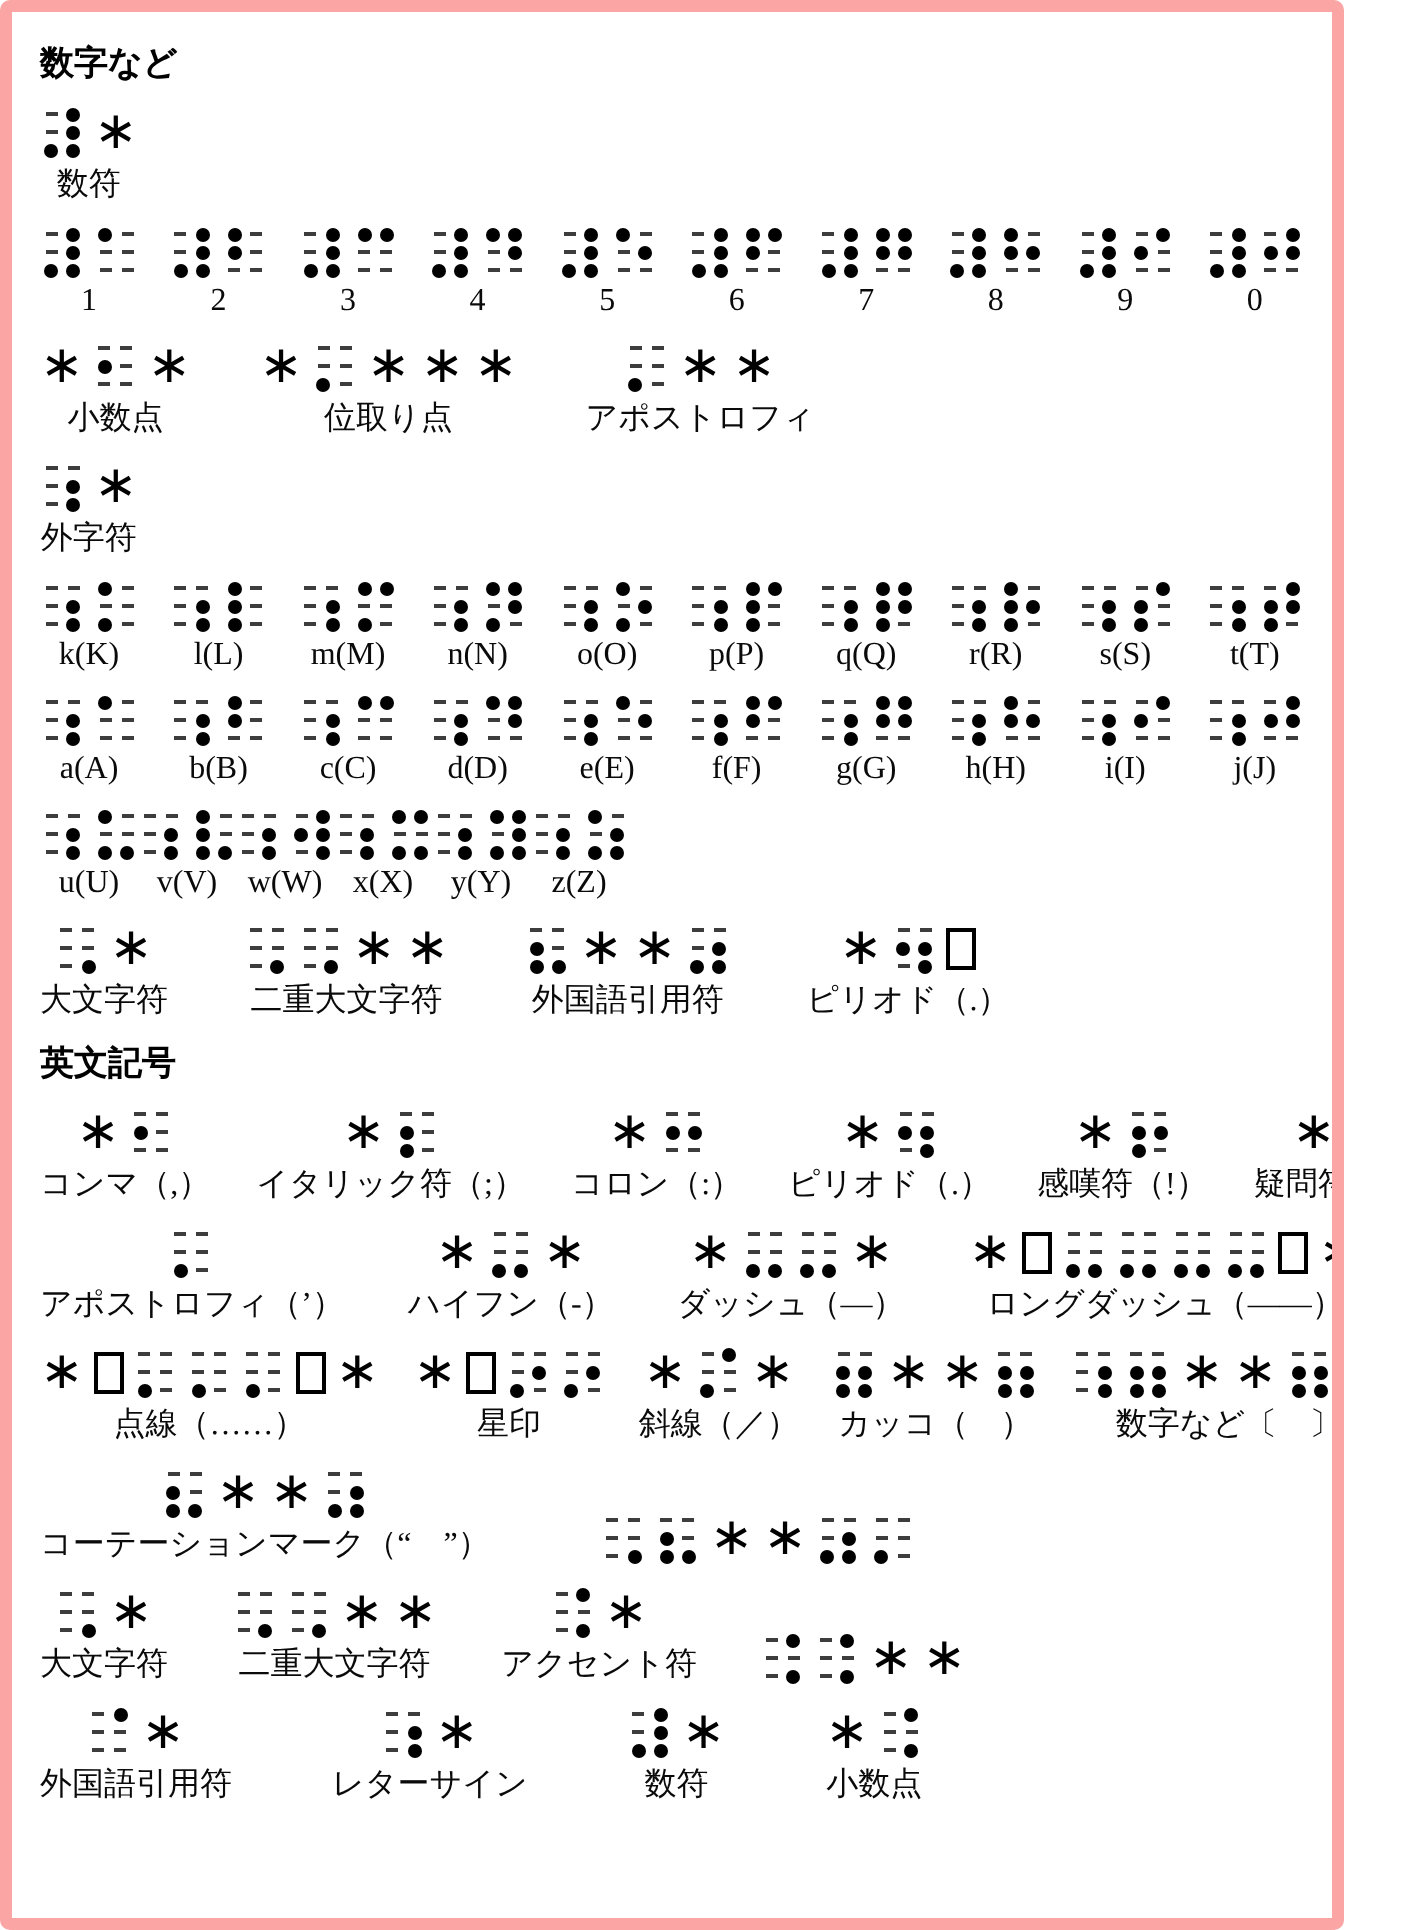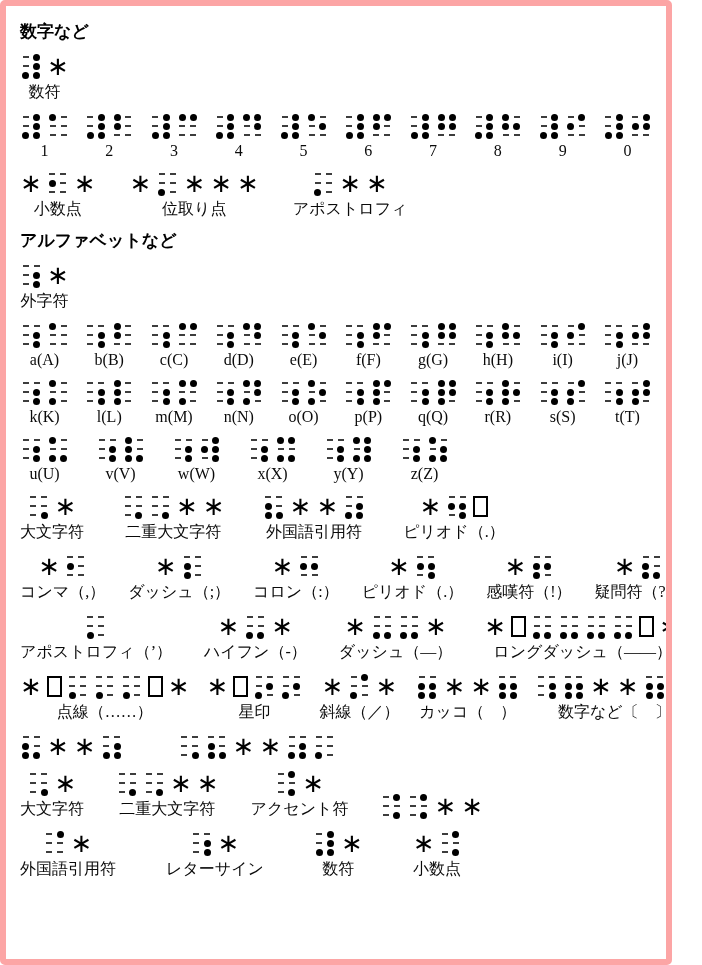--- a/index.html
+++ b/index.html
@@ -312,21 +312,20 @@
               <span class="ast">∗</span>
               <span class="ast">∗</span>
             </div>
             <div class="blabel">アポストロフィ</div>
           </div>
         </div>
       </div>
   </section>
 
   <section>
-    <h2 class="section-title">アルファベットなど</h2>
     <div>
         <div class="brow" style="gap: 30px;">
           <div class="bgroup">
             <div class="bseq">
               <div class="bcell">
                 <div class="blank"></div>
                 <div class="blank"></div>
                 <div class="blank"></div>
                 <div class="dot"></div>
                 <div class="blank"></div>
@@ -346,429 +345,429 @@
                 <div class="blank"></div>
                 <div class="dot"></div>
                 <div class="blank"></div>
                 <div class="dot"></div>
               </div>
               <div class="bcell">
                 <div class="dot"></div>
                 <div class="blank"></div>
                 <div class="blank"></div>
                 <div class="blank"></div>
-                <div class="blank"></div>
-                <div class="blank"></div>
-              </div>
-            </div>
-            <div class="blabel">a(A)</div>
-          </div>
-          <div class="bgroup">
-            <div class="bseq">
-              <div class="bcell">
-                <div class="blank"></div>
-                <div class="blank"></div>
-                <div class="blank"></div>
-                <div class="dot"></div>
-                <div class="blank"></div>
-                <div class="dot"></div>
-              </div>
-              <div class="bcell">
-                <div class="dot"></div>
-                <div class="blank"></div>
-                <div class="dot"></div>
-                <div class="blank"></div>
-                <div class="blank"></div>
-                <div class="blank"></div>
-              </div>
-            </div>
-            <div class="blabel">b(B)</div>
-          </div>
-          <div class="bgroup">
-            <div class="bseq">
-              <div class="bcell">
-                <div class="blank"></div>
-                <div class="blank"></div>
-                <div class="blank"></div>
-                <div class="dot"></div>
-                <div class="blank"></div>
-                <div class="dot"></div>
-              </div>
-              <div class="bcell">
-                <div class="dot"></div>
-                <div class="dot"></div>
-                <div class="blank"></div>
-                <div class="blank"></div>
-                <div class="blank"></div>
-                <div class="blank"></div>
-              </div>
-            </div>
-            <div class="blabel">c(C)</div>
-          </div>
-          <div class="bgroup">
-            <div class="bseq">
-              <div class="bcell">
-                <div class="blank"></div>
-                <div class="blank"></div>
-                <div class="blank"></div>
-                <div class="dot"></div>
-                <div class="blank"></div>
-                <div class="dot"></div>
-              </div>
-              <div class="bcell">
-                <div class="dot"></div>
-                <div class="dot"></div>
-                <div class="blank"></div>
-                <div class="dot"></div>
-                <div class="blank"></div>
-                <div class="blank"></div>
-              </div>
-            </div>
-            <div class="blabel">d(D)</div>
-          </div>
-          <div class="bgroup">
-            <div class="bseq">
-              <div class="bcell">
-                <div class="blank"></div>
-                <div class="blank"></div>
-                <div class="blank"></div>
-                <div class="dot"></div>
-                <div class="blank"></div>
-                <div class="dot"></div>
-              </div>
-              <div class="bcell">
-                <div class="dot"></div>
-                <div class="blank"></div>
-                <div class="blank"></div>
-                <div class="dot"></div>
-                <div class="blank"></div>
-                <div class="blank"></div>
-              </div>
-            </div>
-            <div class="blabel">e(E)</div>
-          </div>
-          <div class="bgroup">
-            <div class="bseq">
-              <div class="bcell">
-                <div class="blank"></div>
-                <div class="blank"></div>
-                <div class="blank"></div>
-                <div class="dot"></div>
-                <div class="blank"></div>
-                <div class="dot"></div>
-              </div>
-              <div class="bcell">
-                <div class="dot"></div>
-                <div class="dot"></div>
-                <div class="dot"></div>
-                <div class="blank"></div>
-                <div class="blank"></div>
-                <div class="blank"></div>
-              </div>
-            </div>
-            <div class="blabel">f(F)</div>
-          </div>
-          <div class="bgroup">
-            <div class="bseq">
-              <div class="bcell">
-                <div class="blank"></div>
-                <div class="blank"></div>
-                <div class="blank"></div>
-                <div class="dot"></div>
-                <div class="blank"></div>
-                <div class="dot"></div>
-              </div>
-              <div class="bcell">
-                <div class="dot"></div>
-                <div class="dot"></div>
-                <div class="dot"></div>
-                <div class="dot"></div>
-                <div class="blank"></div>
-                <div class="blank"></div>
-              </div>
-            </div>
-            <div class="blabel">g(G)</div>
-          </div>
-          <div class="bgroup">
-            <div class="bseq">
-              <div class="bcell">
-                <div class="blank"></div>
-                <div class="blank"></div>
-                <div class="blank"></div>
-                <div class="dot"></div>
-                <div class="blank"></div>
-                <div class="dot"></div>
-              </div>
-              <div class="bcell">
-                <div class="dot"></div>
-                <div class="blank"></div>
-                <div class="dot"></div>
-                <div class="dot"></div>
-                <div class="blank"></div>
-                <div class="blank"></div>
-              </div>
-            </div>
-            <div class="blabel">h(H)</div>
-          </div>
-          <div class="bgroup">
-            <div class="bseq">
-              <div class="bcell">
-                <div class="blank"></div>
-                <div class="blank"></div>
-                <div class="blank"></div>
-                <div class="dot"></div>
-                <div class="blank"></div>
-                <div class="dot"></div>
-              </div>
-              <div class="bcell">
-                <div class="blank"></div>
-                <div class="dot"></div>
-                <div class="dot"></div>
-                <div class="blank"></div>
-                <div class="blank"></div>
-                <div class="blank"></div>
-              </div>
-            </div>
-            <div class="blabel">i(I)</div>
-          </div>
-          <div class="bgroup">
-            <div class="bseq">
-              <div class="bcell">
-                <div class="blank"></div>
-                <div class="blank"></div>
-                <div class="blank"></div>
-                <div class="dot"></div>
-                <div class="blank"></div>
-                <div class="dot"></div>
-              </div>
-              <div class="bcell">
-                <div class="blank"></div>
-                <div class="dot"></div>
-                <div class="dot"></div>
-                <div class="dot"></div>
-                <div class="blank"></div>
-                <div class="blank"></div>
-              </div>
-            </div>
-            <div class="blabel">j(J)</div>
+                <div class="dot"></div>
+                <div class="blank"></div>
+              </div>
+            </div>
+            <div class="blabel">k(K)</div>
+          </div>
+          <div class="bgroup">
+            <div class="bseq">
+              <div class="bcell">
+                <div class="blank"></div>
+                <div class="blank"></div>
+                <div class="blank"></div>
+                <div class="dot"></div>
+                <div class="blank"></div>
+                <div class="dot"></div>
+              </div>
+              <div class="bcell">
+                <div class="dot"></div>
+                <div class="blank"></div>
+                <div class="dot"></div>
+                <div class="blank"></div>
+                <div class="dot"></div>
+                <div class="blank"></div>
+              </div>
+            </div>
+            <div class="blabel">l(L)</div>
+          </div>
+          <div class="bgroup">
+            <div class="bseq">
+              <div class="bcell">
+                <div class="blank"></div>
+                <div class="blank"></div>
+                <div class="blank"></div>
+                <div class="dot"></div>
+                <div class="blank"></div>
+                <div class="dot"></div>
+              </div>
+              <div class="bcell">
+                <div class="dot"></div>
+                <div class="dot"></div>
+                <div class="blank"></div>
+                <div class="blank"></div>
+                <div class="dot"></div>
+                <div class="blank"></div>
+              </div>
+            </div>
+            <div class="blabel">m(M)</div>
+          </div>
+          <div class="bgroup">
+            <div class="bseq">
+              <div class="bcell">
+                <div class="blank"></div>
+                <div class="blank"></div>
+                <div class="blank"></div>
+                <div class="dot"></div>
+                <div class="blank"></div>
+                <div class="dot"></div>
+              </div>
+              <div class="bcell">
+                <div class="dot"></div>
+                <div class="dot"></div>
+                <div class="blank"></div>
+                <div class="dot"></div>
+                <div class="dot"></div>
+                <div class="blank"></div>
+              </div>
+            </div>
+            <div class="blabel">n(N)</div>
+          </div>
+          <div class="bgroup">
+            <div class="bseq">
+              <div class="bcell">
+                <div class="blank"></div>
+                <div class="blank"></div>
+                <div class="blank"></div>
+                <div class="dot"></div>
+                <div class="blank"></div>
+                <div class="dot"></div>
+              </div>
+              <div class="bcell">
+                <div class="dot"></div>
+                <div class="blank"></div>
+                <div class="blank"></div>
+                <div class="dot"></div>
+                <div class="dot"></div>
+                <div class="blank"></div>
+              </div>
+            </div>
+            <div class="blabel">o(O)</div>
+          </div>
+          <div class="bgroup">
+            <div class="bseq">
+              <div class="bcell">
+                <div class="blank"></div>
+                <div class="blank"></div>
+                <div class="blank"></div>
+                <div class="dot"></div>
+                <div class="blank"></div>
+                <div class="dot"></div>
+              </div>
+              <div class="bcell">
+                <div class="dot"></div>
+                <div class="dot"></div>
+                <div class="dot"></div>
+                <div class="blank"></div>
+                <div class="dot"></div>
+                <div class="blank"></div>
+              </div>
+            </div>
+            <div class="blabel">p(P)</div>
+          </div>
+          <div class="bgroup">
+            <div class="bseq">
+              <div class="bcell">
+                <div class="blank"></div>
+                <div class="blank"></div>
+                <div class="blank"></div>
+                <div class="dot"></div>
+                <div class="blank"></div>
+                <div class="dot"></div>
+              </div>
+              <div class="bcell">
+                <div class="dot"></div>
+                <div class="dot"></div>
+                <div class="dot"></div>
+                <div class="dot"></div>
+                <div class="dot"></div>
+                <div class="blank"></div>
+              </div>
+            </div>
+            <div class="blabel">q(Q)</div>
+          </div>
+          <div class="bgroup">
+            <div class="bseq">
+              <div class="bcell">
+                <div class="blank"></div>
+                <div class="blank"></div>
+                <div class="blank"></div>
+                <div class="dot"></div>
+                <div class="blank"></div>
+                <div class="dot"></div>
+              </div>
+              <div class="bcell">
+                <div class="dot"></div>
+                <div class="blank"></div>
+                <div class="dot"></div>
+                <div class="dot"></div>
+                <div class="dot"></div>
+                <div class="blank"></div>
+              </div>
+            </div>
+            <div class="blabel">r(R)</div>
+          </div>
+          <div class="bgroup">
+            <div class="bseq">
+              <div class="bcell">
+                <div class="blank"></div>
+                <div class="blank"></div>
+                <div class="blank"></div>
+                <div class="dot"></div>
+                <div class="blank"></div>
+                <div class="dot"></div>
+              </div>
+              <div class="bcell">
+                <div class="blank"></div>
+                <div class="dot"></div>
+                <div class="dot"></div>
+                <div class="blank"></div>
+                <div class="dot"></div>
+                <div class="blank"></div>
+              </div>
+            </div>
+            <div class="blabel">s(S)</div>
+          </div>
+          <div class="bgroup">
+            <div class="bseq">
+              <div class="bcell">
+                <div class="blank"></div>
+                <div class="blank"></div>
+                <div class="blank"></div>
+                <div class="dot"></div>
+                <div class="blank"></div>
+                <div class="dot"></div>
+              </div>
+              <div class="bcell">
+                <div class="blank"></div>
+                <div class="dot"></div>
+                <div class="dot"></div>
+                <div class="dot"></div>
+                <div class="dot"></div>
+                <div class="blank"></div>
+              </div>
+            </div>
+            <div class="blabel">t(T)</div>
           </div>
         </div>
         <div class="brow between">
           <div class="bgroup">
             <div class="bseq">
               <div class="bcell">
                 <div class="blank"></div>
                 <div class="blank"></div>
                 <div class="blank"></div>
                 <div class="dot"></div>
                 <div class="blank"></div>
                 <div class="dot"></div>
               </div>
               <div class="bcell">
                 <div class="dot"></div>
                 <div class="blank"></div>
                 <div class="blank"></div>
                 <div class="blank"></div>
-                <div class="dot"></div>
-                <div class="blank"></div>
-              </div>
-            </div>
-            <div class="blabel">k(K)</div>
-          </div>
-          <div class="bgroup">
-            <div class="bseq">
-              <div class="bcell">
-                <div class="blank"></div>
-                <div class="blank"></div>
-                <div class="blank"></div>
-                <div class="dot"></div>
-                <div class="blank"></div>
-                <div class="dot"></div>
-              </div>
-              <div class="bcell">
-                <div class="dot"></div>
-                <div class="blank"></div>
-                <div class="dot"></div>
-                <div class="blank"></div>
-                <div class="dot"></div>
-                <div class="blank"></div>
-              </div>
-            </div>
-            <div class="blabel">l(L)</div>
-          </div>
-          <div class="bgroup">
-            <div class="bseq">
-              <div class="bcell">
-                <div class="blank"></div>
-                <div class="blank"></div>
-                <div class="blank"></div>
-                <div class="dot"></div>
-                <div class="blank"></div>
-                <div class="dot"></div>
-              </div>
-              <div class="bcell">
-                <div class="dot"></div>
-                <div class="dot"></div>
-                <div class="blank"></div>
-                <div class="blank"></div>
-                <div class="dot"></div>
-                <div class="blank"></div>
-              </div>
-            </div>
-            <div class="blabel">m(M)</div>
-          </div>
-          <div class="bgroup">
-            <div class="bseq">
-              <div class="bcell">
-                <div class="blank"></div>
-                <div class="blank"></div>
-                <div class="blank"></div>
-                <div class="dot"></div>
-                <div class="blank"></div>
-                <div class="dot"></div>
-              </div>
-              <div class="bcell">
-                <div class="dot"></div>
-                <div class="dot"></div>
-                <div class="blank"></div>
-                <div class="dot"></div>
-                <div class="dot"></div>
-                <div class="blank"></div>
-              </div>
-            </div>
-            <div class="blabel">n(N)</div>
-          </div>
-          <div class="bgroup">
-            <div class="bseq">
-              <div class="bcell">
-                <div class="blank"></div>
-                <div class="blank"></div>
-                <div class="blank"></div>
-                <div class="dot"></div>
-                <div class="blank"></div>
-                <div class="dot"></div>
-              </div>
-              <div class="bcell">
-                <div class="dot"></div>
-                <div class="blank"></div>
-                <div class="blank"></div>
-                <div class="dot"></div>
-                <div class="dot"></div>
-                <div class="blank"></div>
-              </div>
-            </div>
-            <div class="blabel">o(O)</div>
-          </div>
-          <div class="bgroup">
-            <div class="bseq">
-              <div class="bcell">
-                <div class="blank"></div>
-                <div class="blank"></div>
-                <div class="blank"></div>
-                <div class="dot"></div>
-                <div class="blank"></div>
-                <div class="dot"></div>
-              </div>
-              <div class="bcell">
-                <div class="dot"></div>
-                <div class="dot"></div>
-                <div class="dot"></div>
-                <div class="blank"></div>
-                <div class="dot"></div>
-                <div class="blank"></div>
-              </div>
-            </div>
-            <div class="blabel">p(P)</div>
-          </div>
-          <div class="bgroup">
-            <div class="bseq">
-              <div class="bcell">
-                <div class="blank"></div>
-                <div class="blank"></div>
-                <div class="blank"></div>
-                <div class="dot"></div>
-                <div class="blank"></div>
-                <div class="dot"></div>
-              </div>
-              <div class="bcell">
-                <div class="dot"></div>
-                <div class="dot"></div>
-                <div class="dot"></div>
-                <div class="dot"></div>
-                <div class="dot"></div>
-                <div class="blank"></div>
-              </div>
-            </div>
-            <div class="blabel">q(Q)</div>
-          </div>
-          <div class="bgroup">
-            <div class="bseq">
-              <div class="bcell">
-                <div class="blank"></div>
-                <div class="blank"></div>
-                <div class="blank"></div>
-                <div class="dot"></div>
-                <div class="blank"></div>
-                <div class="dot"></div>
-              </div>
-              <div class="bcell">
-                <div class="dot"></div>
-                <div class="blank"></div>
-                <div class="dot"></div>
-                <div class="dot"></div>
-                <div class="dot"></div>
-                <div class="blank"></div>
-              </div>
-            </div>
-            <div class="blabel">r(R)</div>
-          </div>
-          <div class="bgroup">
-            <div class="bseq">
-              <div class="bcell">
-                <div class="blank"></div>
-                <div class="blank"></div>
-                <div class="blank"></div>
-                <div class="dot"></div>
-                <div class="blank"></div>
-                <div class="dot"></div>
-              </div>
-              <div class="bcell">
-                <div class="blank"></div>
-                <div class="dot"></div>
-                <div class="dot"></div>
-                <div class="blank"></div>
-                <div class="dot"></div>
-                <div class="blank"></div>
-              </div>
-            </div>
-            <div class="blabel">s(S)</div>
-          </div>
-          <div class="bgroup">
-            <div class="bseq">
-              <div class="bcell">
-                <div class="blank"></div>
-                <div class="blank"></div>
-                <div class="blank"></div>
-                <div class="dot"></div>
-                <div class="blank"></div>
-                <div class="dot"></div>
-              </div>
-              <div class="bcell">
-                <div class="blank"></div>
-                <div class="dot"></div>
-                <div class="dot"></div>
-                <div class="dot"></div>
-                <div class="dot"></div>
-                <div class="blank"></div>
-              </div>
-            </div>
-            <div class="blabel">t(T)</div>
+                <div class="blank"></div>
+                <div class="blank"></div>
+              </div>
+            </div>
+            <div class="blabel">a(A)</div>
+          </div>
+          <div class="bgroup">
+            <div class="bseq">
+              <div class="bcell">
+                <div class="blank"></div>
+                <div class="blank"></div>
+                <div class="blank"></div>
+                <div class="dot"></div>
+                <div class="blank"></div>
+                <div class="dot"></div>
+              </div>
+              <div class="bcell">
+                <div class="dot"></div>
+                <div class="blank"></div>
+                <div class="dot"></div>
+                <div class="blank"></div>
+                <div class="blank"></div>
+                <div class="blank"></div>
+              </div>
+            </div>
+            <div class="blabel">b(B)</div>
+          </div>
+          <div class="bgroup">
+            <div class="bseq">
+              <div class="bcell">
+                <div class="blank"></div>
+                <div class="blank"></div>
+                <div class="blank"></div>
+                <div class="dot"></div>
+                <div class="blank"></div>
+                <div class="dot"></div>
+              </div>
+              <div class="bcell">
+                <div class="dot"></div>
+                <div class="dot"></div>
+                <div class="blank"></div>
+                <div class="blank"></div>
+                <div class="blank"></div>
+                <div class="blank"></div>
+              </div>
+            </div>
+            <div class="blabel">c(C)</div>
+          </div>
+          <div class="bgroup">
+            <div class="bseq">
+              <div class="bcell">
+                <div class="blank"></div>
+                <div class="blank"></div>
+                <div class="blank"></div>
+                <div class="dot"></div>
+                <div class="blank"></div>
+                <div class="dot"></div>
+              </div>
+              <div class="bcell">
+                <div class="dot"></div>
+                <div class="dot"></div>
+                <div class="blank"></div>
+                <div class="dot"></div>
+                <div class="blank"></div>
+                <div class="blank"></div>
+              </div>
+            </div>
+            <div class="blabel">d(D)</div>
+          </div>
+          <div class="bgroup">
+            <div class="bseq">
+              <div class="bcell">
+                <div class="blank"></div>
+                <div class="blank"></div>
+                <div class="blank"></div>
+                <div class="dot"></div>
+                <div class="blank"></div>
+                <div class="dot"></div>
+              </div>
+              <div class="bcell">
+                <div class="dot"></div>
+                <div class="blank"></div>
+                <div class="blank"></div>
+                <div class="dot"></div>
+                <div class="blank"></div>
+                <div class="blank"></div>
+              </div>
+            </div>
+            <div class="blabel">e(E)</div>
+          </div>
+          <div class="bgroup">
+            <div class="bseq">
+              <div class="bcell">
+                <div class="blank"></div>
+                <div class="blank"></div>
+                <div class="blank"></div>
+                <div class="dot"></div>
+                <div class="blank"></div>
+                <div class="dot"></div>
+              </div>
+              <div class="bcell">
+                <div class="dot"></div>
+                <div class="dot"></div>
+                <div class="dot"></div>
+                <div class="blank"></div>
+                <div class="blank"></div>
+                <div class="blank"></div>
+              </div>
+            </div>
+            <div class="blabel">f(F)</div>
+          </div>
+          <div class="bgroup">
+            <div class="bseq">
+              <div class="bcell">
+                <div class="blank"></div>
+                <div class="blank"></div>
+                <div class="blank"></div>
+                <div class="dot"></div>
+                <div class="blank"></div>
+                <div class="dot"></div>
+              </div>
+              <div class="bcell">
+                <div class="dot"></div>
+                <div class="dot"></div>
+                <div class="dot"></div>
+                <div class="dot"></div>
+                <div class="blank"></div>
+                <div class="blank"></div>
+              </div>
+            </div>
+            <div class="blabel">g(G)</div>
+          </div>
+          <div class="bgroup">
+            <div class="bseq">
+              <div class="bcell">
+                <div class="blank"></div>
+                <div class="blank"></div>
+                <div class="blank"></div>
+                <div class="dot"></div>
+                <div class="blank"></div>
+                <div class="dot"></div>
+              </div>
+              <div class="bcell">
+                <div class="dot"></div>
+                <div class="blank"></div>
+                <div class="dot"></div>
+                <div class="dot"></div>
+                <div class="blank"></div>
+                <div class="blank"></div>
+              </div>
+            </div>
+            <div class="blabel">h(H)</div>
+          </div>
+          <div class="bgroup">
+            <div class="bseq">
+              <div class="bcell">
+                <div class="blank"></div>
+                <div class="blank"></div>
+                <div class="blank"></div>
+                <div class="dot"></div>
+                <div class="blank"></div>
+                <div class="dot"></div>
+              </div>
+              <div class="bcell">
+                <div class="blank"></div>
+                <div class="dot"></div>
+                <div class="dot"></div>
+                <div class="blank"></div>
+                <div class="blank"></div>
+                <div class="blank"></div>
+              </div>
+            </div>
+            <div class="blabel">i(I)</div>
+          </div>
+          <div class="bgroup">
+            <div class="bseq">
+              <div class="bcell">
+                <div class="blank"></div>
+                <div class="blank"></div>
+                <div class="blank"></div>
+                <div class="dot"></div>
+                <div class="blank"></div>
+                <div class="dot"></div>
+              </div>
+              <div class="bcell">
+                <div class="blank"></div>
+                <div class="dot"></div>
+                <div class="dot"></div>
+                <div class="dot"></div>
+                <div class="blank"></div>
+                <div class="blank"></div>
+              </div>
+            </div>
+            <div class="blabel">j(J)</div>
           </div>
         </div>
-        <div class="brow" style="gap: 27px;">
+        <div class="brow" style="">
           <div class="bgroup">
             <div class="bseq">
               <div class="bcell">
                 <div class="blank"></div>
                 <div class="blank"></div>
                 <div class="blank"></div>
                 <div class="dot"></div>
                 <div class="blank"></div>
                 <div class="dot"></div>
               </div>
@@ -963,20 +962,21 @@
               </div>
               <div class="sq"></div>
             </div>
             <div class="blabel">ピリオド（.）</div>
           </div>
         </div>
       </div>
   </section>
 
   <section>
+    <h2 class="section-title">英文記号</h2>
     <div>
         <div class="brow" style="gap: 23px;">
           <div class="bgroup">
             <div class="bseq">
               <span class="ast">∗</span>
               <div class="bcell">
                 <div class="blank"></div>
                 <div class="blank"></div>
                 <div class="dot"></div>
                 <div class="blank"></div>
@@ -991,21 +991,21 @@
               <span class="ast">∗</span>
               <div class="bcell">
                 <div class="blank"></div>
                 <div class="blank"></div>
                 <div class="dot"></div>
                 <div class="blank"></div>
                 <div class="dot"></div>
                 <div class="blank"></div>
               </div>
             </div>
-            <div class="blabel">ダッシュ（;）</div>
+            <div class="blabel">イタリック符（;）</div>
           </div>
           <div class="bgroup">
             <div class="bseq">
               <span class="ast">∗</span>
               <div class="bcell">
                 <div class="blank"></div>
                 <div class="blank"></div>
                 <div class="dot"></div>
                 <div class="dot"></div>
                 <div class="blank"></div>
@@ -1301,20 +1301,21 @@
               <span class="ast">∗</span>
               <div class="bcell">
                 <div class="blank"></div>
                 <div class="blank"></div>
                 <div class="blank"></div>
                 <div class="dot"></div>
                 <div class="dot"></div>
                 <div class="dot"></div>
               </div>
             </div>
+            <div class="blabel">コーテーションマーク（“　”）</div>
           </div>
           <div class="bgroup">
             <div class="bseq">
               <div class="bcell">
                 <div class="blank"></div>
                 <div class="blank"></div>
                 <div class="blank"></div>
                 <div class="blank"></div>
                 <div class="blank"></div>
                 <div class="dot"></div>

